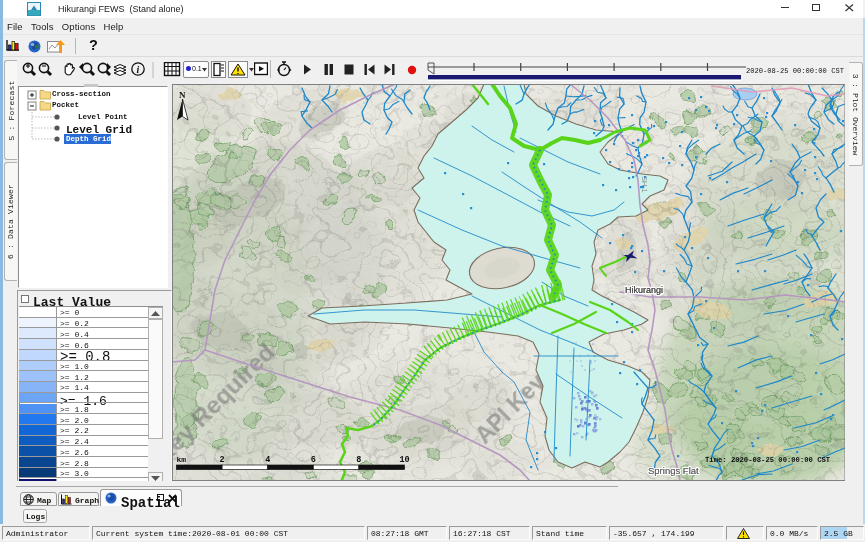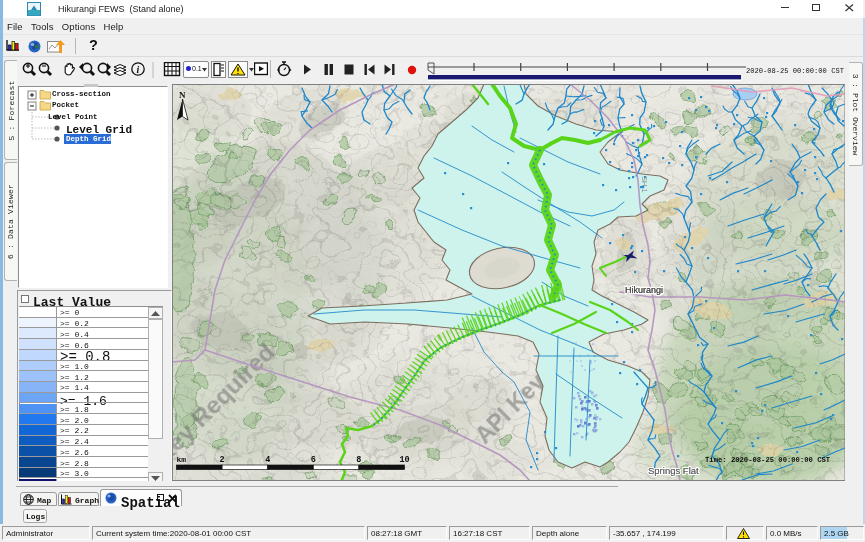--- a/index.html
+++ b/index.html
@@ -1,19 +1,19 @@
 <!DOCTYPE html>
 <html><head><meta charset="utf-8"><style>
 *{margin:0;padding:0;box-sizing:border-box}
 body{width:865px;height:542px;overflow:hidden;font-family:"Liberation Sans",sans-serif;background:#f0f0f0;position:relative}
 .m{font-family:"Liberation Mono",monospace;white-space:pre}
 .abs{position:absolute}
 .vtabL{position:absolute;background:#f7f7f6;border:1px solid #b2b2b2;border-right:none;border-radius:3px 0 0 3px;display:flex;align-items:center;justify-content:center}
 .vtabL span{transform:rotate(-90deg);font-family:"Liberation Mono",monospace;font-size:8px;color:#222;white-space:pre;letter-spacing:0.2px}
-.cell{position:absolute;top:526px;height:14px;border:1px solid;border-color:#9b9b9b #fdfdfd #fdfdfd #9b9b9b;font-family:Liberation Sans, sans-serif;font-size:8px;color:#111;padding:2px 0 0 3px;white-space:pre;overflow:hidden}
+.cell{position:absolute;top:526px;height:14px;border:1px solid;border-color:#9b9b9b #fdfdfd #fdfdfd #9b9b9b;font-family:Liberation Mono, monospace;font-size:8px;color:#111;padding:2px 0 0 3px;white-space:pre;overflow:hidden}
 </style></head>
 <body>
 
 <div class="abs" style="left:0;top:0;width:3px;height:542px;background:#87bbe3"></div>
 <div class="abs" style="left:863px;top:18px;width:2px;height:524px;background:#bcd8ec"></div>
 
 <div class="abs" style="left:3px;top:0;width:860px;height:18px;background:#ffffff"></div>
 <svg class="abs" style="left:27px;top:2px" width="14" height="14">
     <rect x="0.5" y="0.5" width="13" height="13" fill="#eaf6fb" stroke="#2e86b5" stroke-width="1"></rect>
     <rect x="1" y="8" width="12" height="5.5" fill="#35a8c0"></rect>
@@ -189,21 +189,21 @@
 <g fill="#f5d989" stroke="#c8a23c" stroke-width="0.8">
       <path d="M 21 3.5 h 4 l 1.5 1.5 h 5 v 7 h -10.5 Z"></path>
       <path d="M 21 14.5 h 4 l 1.5 1.5 h 5 v 7 h -10.5 Z"></path>
     </g>
 <circle cx="38" cy="30" r="2.6" fill="#555"></circle>
     <circle cx="38" cy="41" r="2.6" fill="#555"></circle>
     <circle cx="38" cy="52" r="2.6" fill="#555"></circle>
 </svg>
 <div class="m abs" style="left:52px;top:90px;font-size:7.5px;color:#111;font-weight:bold">Cross-section</div>
 <div class="m abs" style="left:52px;top:101.3px;font-size:7.5px;color:#111;font-weight:bold">Pocket</div>
-<div class="m abs" style="left:48px;top:112.6px;font-size:7.5px;color:#111;font-weight:bold">Level Point</div>
+<div class="m abs" style="left:78px;top:112.6px;font-size:7.5px;color:#111;font-weight:bold">Level Point</div>
 <div class="m abs" style="left:66px;top:123.9px;font-size:11px;color:#111;font-weight:bold">Level Grid</div>
 <div class="abs" style="left:64px;top:133.8px;width:47px;height:10.5px;background:#2a6cd5"></div>
 <div class="m abs" style="left:66px;top:135.2px;font-size:7.5px;color:#fff;font-weight:bold">Depth Grid</div>
 
 <div class="abs" style="left:16.5px;top:290px;width:155px;height:197px;background:#f0f0f0;border:1px solid;border-color:#9a9a9a #fdfdfd #fdfdfd #9a9a9a"></div>
 <div class="abs" style="left:21px;top:295px;width:8px;height:8px;background:#fff;border:1px solid #777"></div>
 <div class="m abs" style="left:33px;top:295px;font-size:13px;color:#111;font-weight:bold">Last Value</div>
 <div class="abs" style="left:19px;top:306px;width:144px;height:179px;background:#ffffff;border:1px solid #8e8e8e;overflow:hidden"></div>
 <div style="position:absolute;left:19px;top:307.0px;width:38px;height:10.7px;background:#ffffff;border-bottom:1px solid #9a9a9a;border-right:1px solid #9a9a9a"></div>
 <div class="m" style="position:absolute;left:60px;top:308.4px;font-size:8px;color:#111">&gt;= 0</div>
@@ -1012,21 +1012,21 @@
   </svg>
 
 <div class="abs" style="left:23px;top:509px;width:24px;height:14px;background:#f6f6f5;border:1px solid #a8a8a8;border-radius:2.5px"></div>
 <div class="m abs" style="left:26px;top:511.5px;font-size:8px;color:#111;font-weight:bold">Logs</div>
 
 <div class="abs" style="left:0;top:524px;width:865px;height:18px;background:#f0f0f0"></div>
 <div class="cell" style="left:2px;width:88px">Administrator</div>
 <div class="cell" style="left:92px;width:273px">Current system time:2020-08-01 00:00 CST</div>
 <div class="cell" style="left:367px;width:80px">08:27:18 GMT</div>
 <div class="cell" style="left:449px;width:81px">16:27:18 CST</div>
-<div class="cell" style="left:532px;width:75px">Depth alone</div>
+<div class="cell" style="left:532px;width:75px">Stand time</div>
 <div class="cell" style="left:609px;width:115px">-35.657 , 174.199</div>
 <div class="cell" style="left:726px;width:38px"></div>
 <svg class="abs" style="left:737px;top:527.5px" width="13" height="11">
     <path d="M 6.5 0.5 L 12.5 10.5 L 0.5 10.5 Z" fill="#ffe000" stroke="#111" stroke-width="0.9"></path>
     <path d="M 6.5 3.5 L 6.5 7 M 6.5 8.2 L 6.5 9.4" stroke="#111" stroke-width="1.1"></path>
   </svg>
 <div class="cell" style="left:766px;width:52px">0.0 MB/s</div>
 <div class="cell" style="left:820px;width:44px;padding:0"><div style="position:absolute;left:0;top:0;width:26px;height:12px;background:#aed6f2"></div><div style="position:relative;padding:2px 0 0 3px">2.5 GB</div></div>
 
 </body></html>

